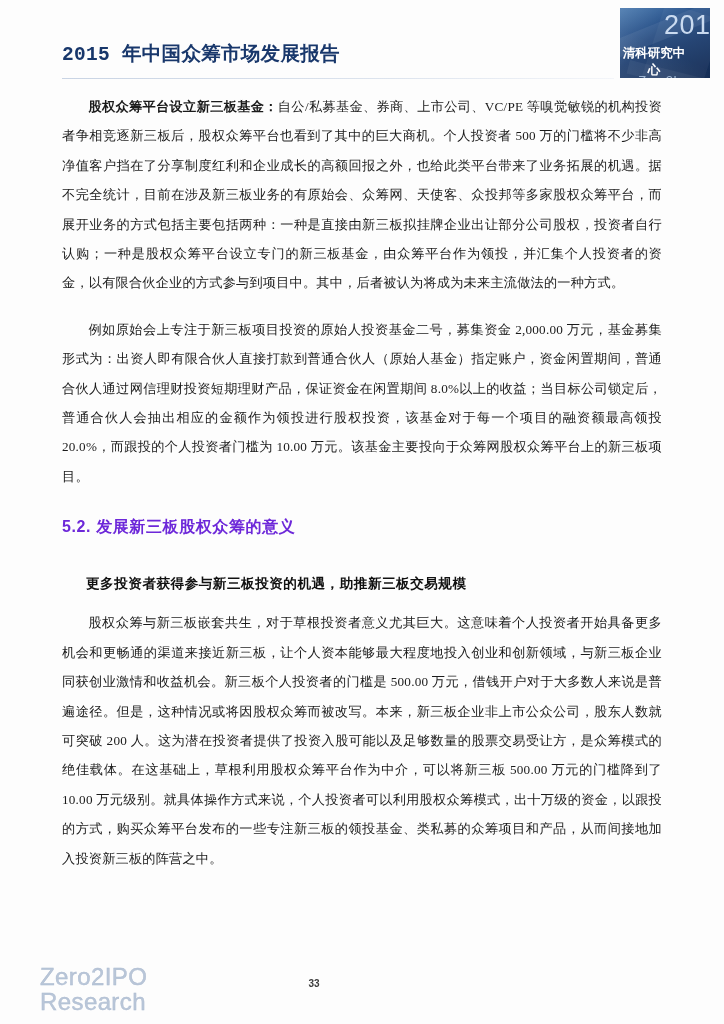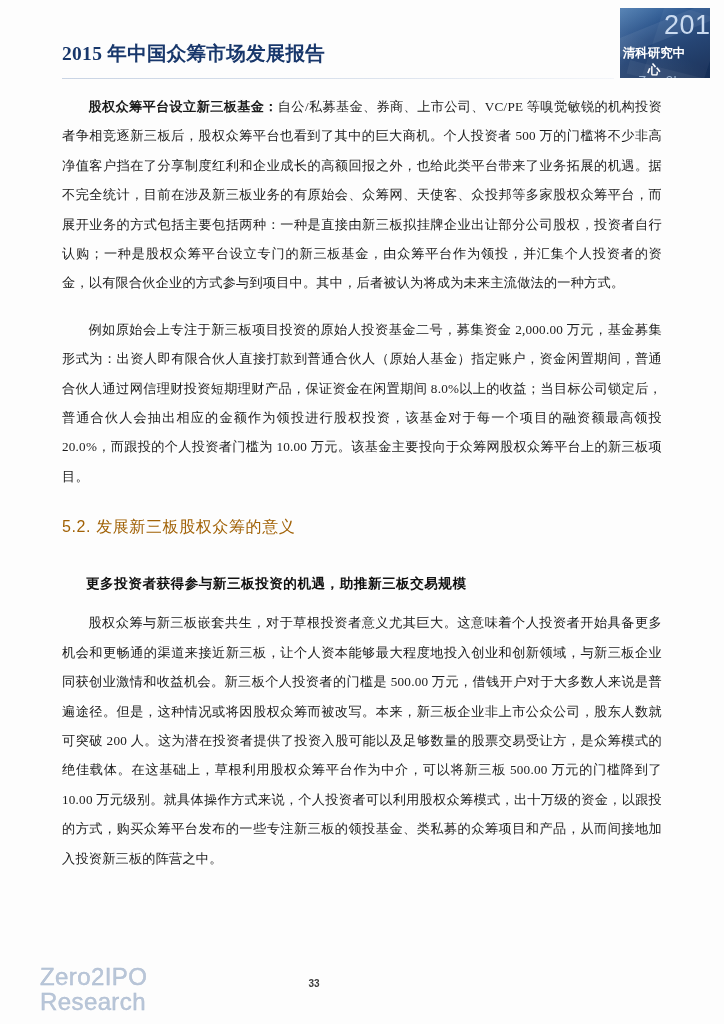--- a/index.html
+++ b/index.html
@@ -26,21 +26,21 @@
     position: absolute;
     top: 0;
     left: 0;
     width: 724px;
     height: 88px;
   }
   .header-title {
     position: absolute;
     left: 62px;
     top: 40px;
-    font-family: Liberation Serif, serif;
+    font-family: Liberation Mono, monospace;
     font-weight: bold;
     font-size: 19.5px;
     letter-spacing: 0.3px;
     color: #18376b;
     white-space: nowrap;
   }
   .header-rule {
     position: absolute;
     left: 62px;
     top: 78px;
@@ -129,22 +129,22 @@
     margin-top: 0;
   }
   .lead {
     font-weight: bold;
   }
 
   h2.section-heading {
     margin: 21px 0 0 0;
     font-family: "Liberation Sans", "DejaVu Sans", sans-serif;
     font-size: 16px;
-    font-weight: normal;
-    color: #a16207;
+    font-weight: bold;
+    color: #6d28d9;
     letter-spacing: 0.6px;
     line-height: 30px;
   }
 
   .subheading {
     margin: 28px 0 0 24px;
     font-size: 13.6px;
     font-weight: bold;
     color: #111111;
     letter-spacing: 0.5px;

